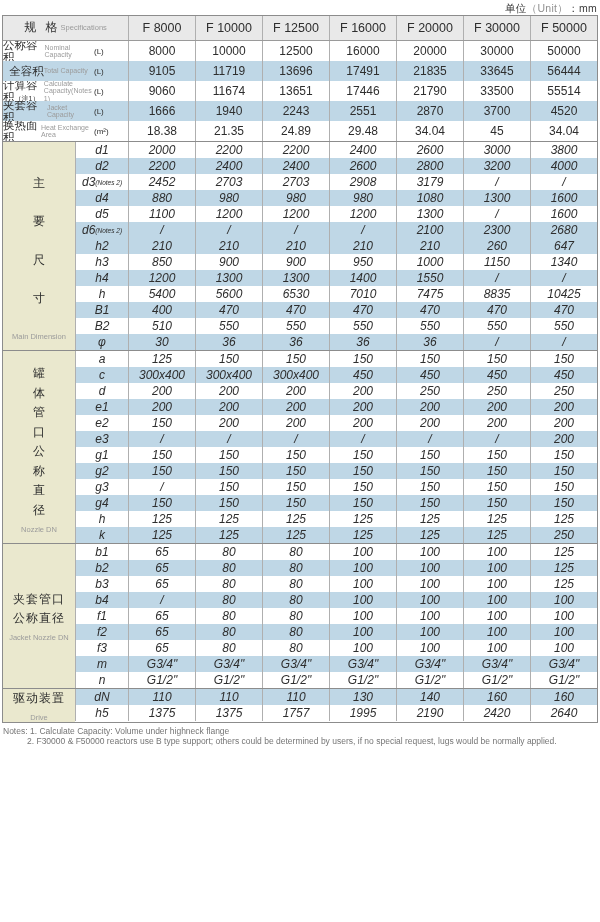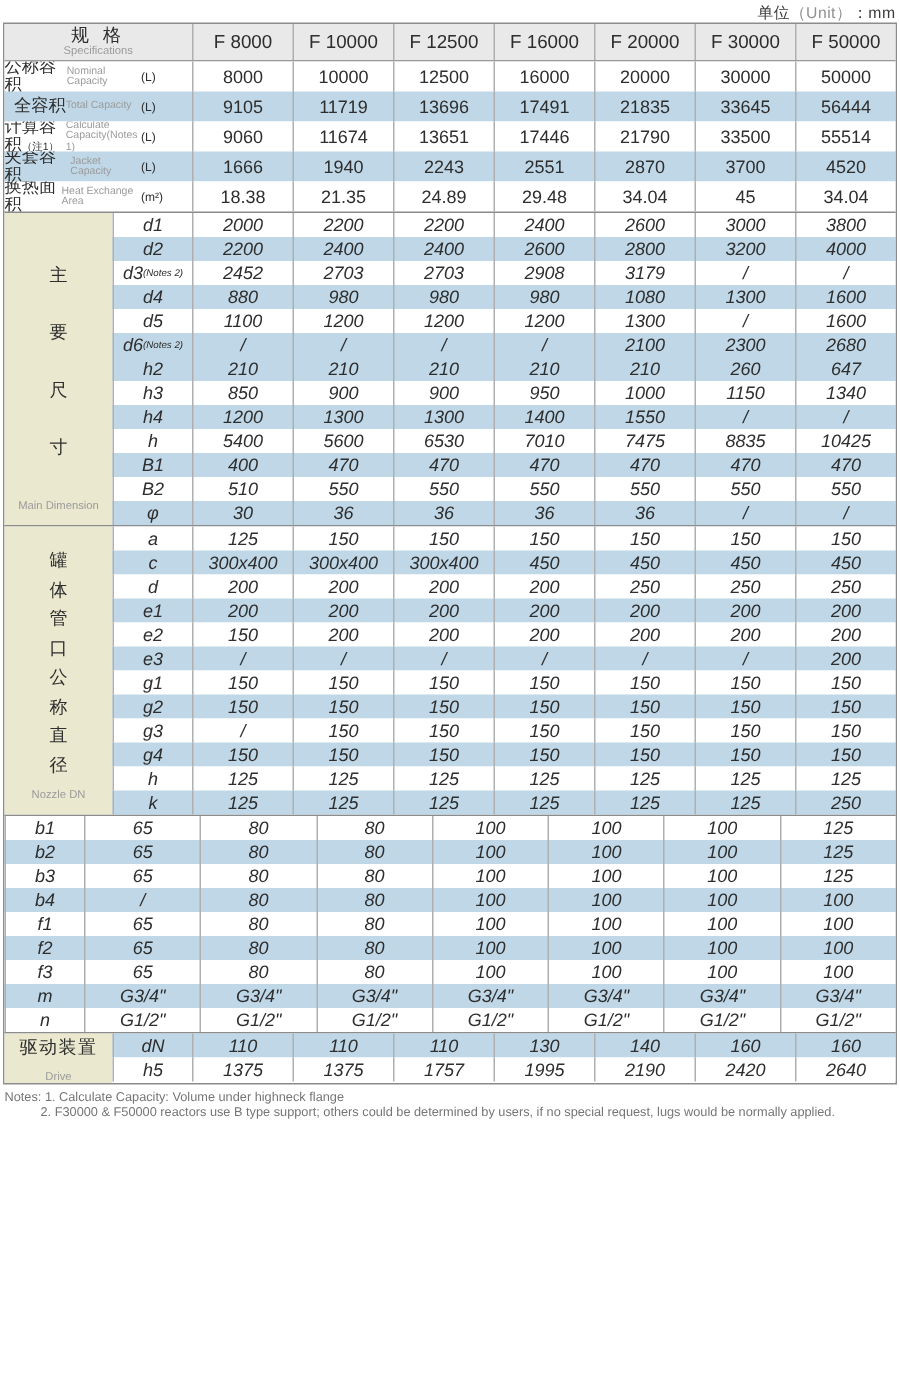--- a/index.html
+++ b/index.html
@@ -8,21 +8,21 @@
   .unit-line { height:15px; padding:2px 3px 0 0; text-align:right; font-size:10.5px; color:#3a3a3a; letter-spacing:.3px; }
   .unit-line .grey { color:#909090; }
   .spec-table { margin:0 2px; border:1px solid #8c8c8c; }
   .row { display:grid; grid-template-columns:125px repeat(7,1fr); }
   .header-row { height:25px; background:#e9e9e9; border-bottom:1px solid #9a9a9a; }
   .cap-row { height:20px; }
   .cell { display:flex; align-items:center; justify-content:center; border-left:1px solid #afafaf; overflow:hidden; }
   .row > .cell:first-child { border-left:none; }
   .w { background:#ffffff; }
   .b { background:#bfd7e6; }
-  .hlab { flex-direction:column; line-height:1.1; }
+  .hlab { line-height:1.1; }
   .hzh { font-size:12px; letter-spacing:3px; color:#2e2e2e; }
   .hen { font-size:7.5px; color:#9b9b9b; }
   .model { font-size:12.5px; color:#2e2e2e; }
   .caplabel { display:flex; width:100%; height:100%; align-items:center; }
   .caplab { flex:1; display:flex; flex-direction:row; align-items:center; justify-content:center; line-height:1.05; }
   .capzh { font-size:11.5px; color:#2e2e2e; }
   .capen { font-size:7px; color:#9b9b9b; }
   .smallnote { font-size:7px; }
   .unit { width:34px; font-size:8px; color:#2e2e2e; text-align:left; }
   .val { font-size:12px; color:#2e2e2e; }
@@ -430,20 +430,27 @@
             <div class="cell val">125</div>
             <div class="cell val">125</div>
             <div class="cell val">125</div>
             <div class="cell val">125</div>
             <div class="cell val">125</div>
             <div class="cell val">250</div>
           </div>
         </div>
       </div>
       <div class="section">
+        <div class="group-cell">
+          <div class="gcenter">
+            <div class="gzh">夹套管口</div>
+            <div class="gzh">公称直径</div>
+            <div class="gen inline">Jacket Nozzle DN</div>
+          </div>
+        </div>
         <div class="sec-rows">
           <div class="dimrow w">
             <div class="cell sublab">b1</div>
             <div class="cell val">65</div>
             <div class="cell val">80</div>
             <div class="cell val">80</div>
             <div class="cell val">100</div>
             <div class="cell val">100</div>
             <div class="cell val">100</div>
             <div class="cell val">125</div>

